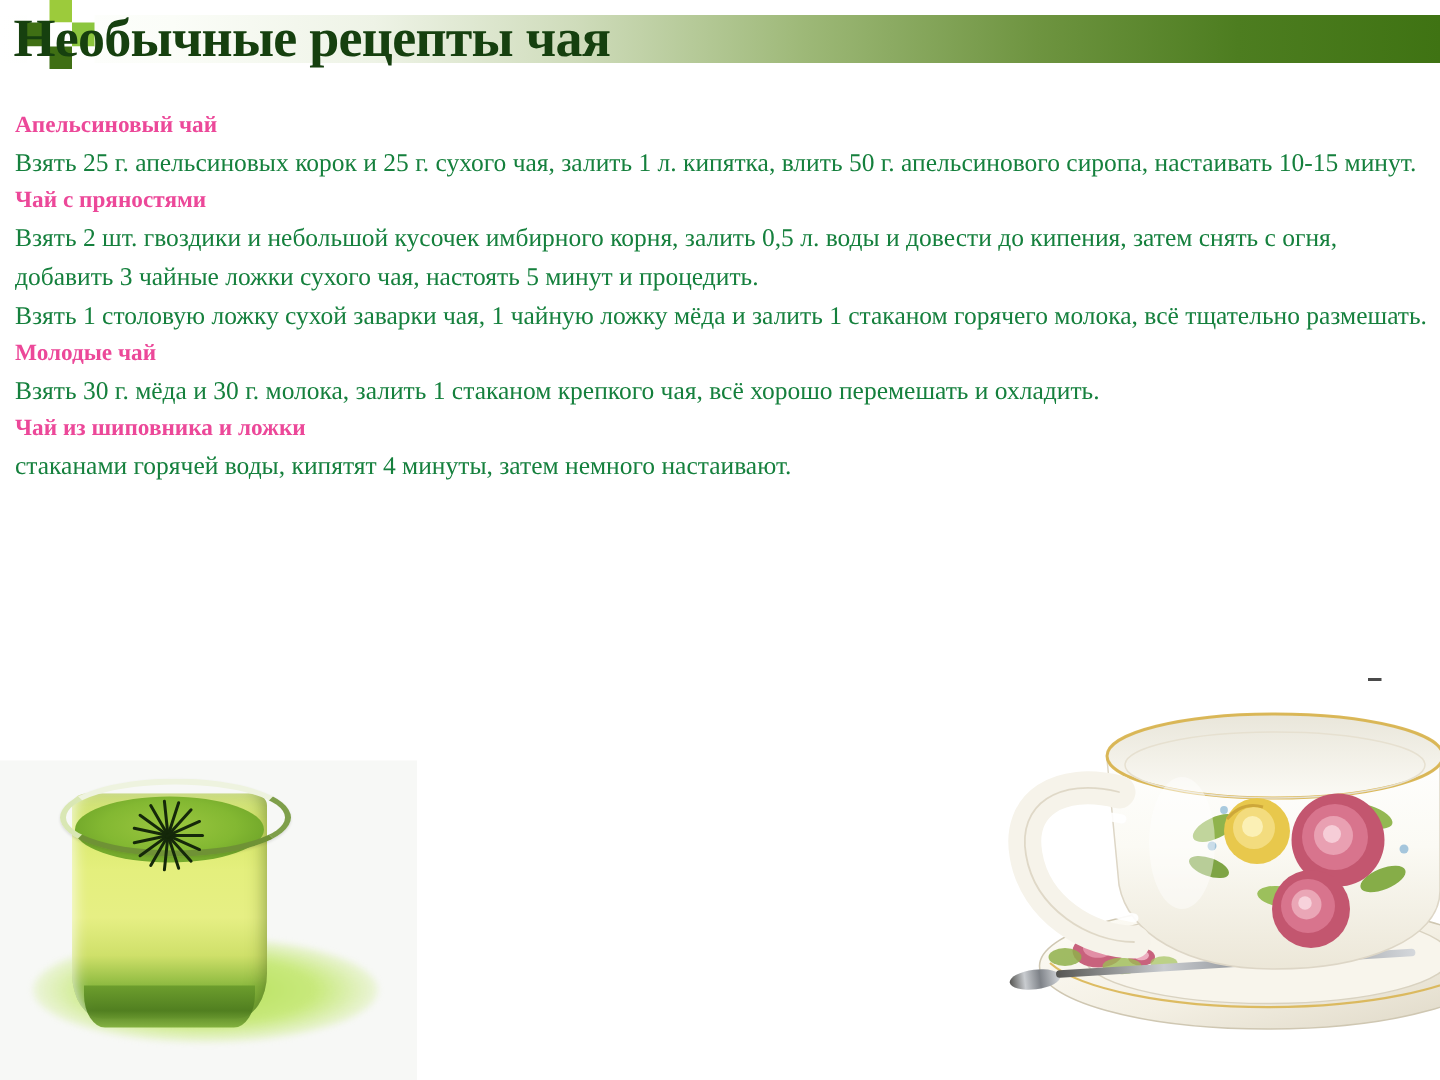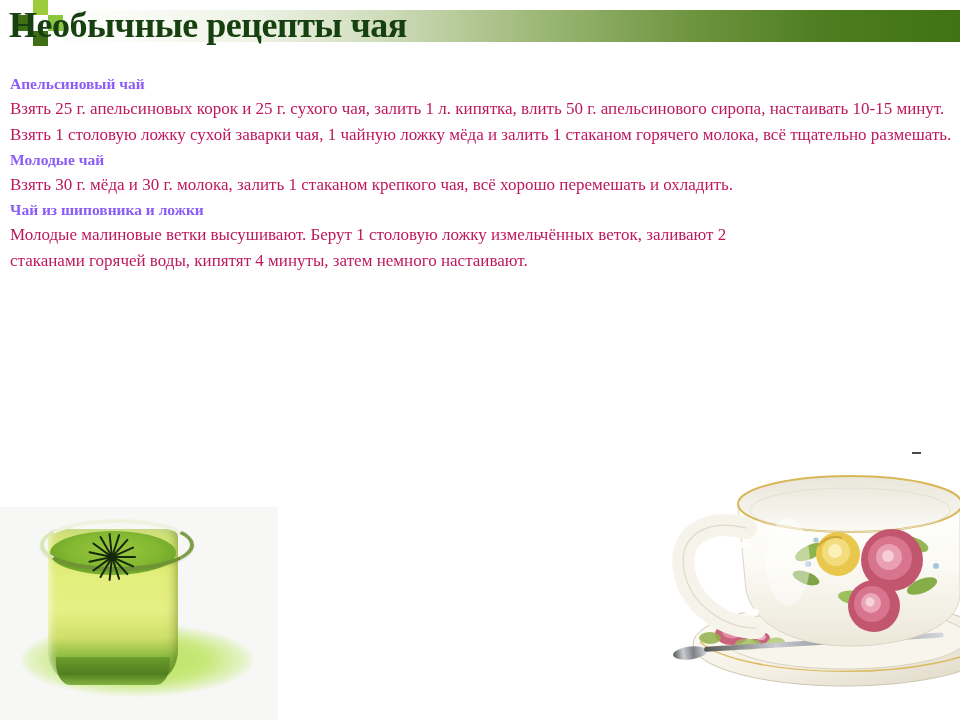--- a/index.html
+++ b/index.html
@@ -83,28 +83,28 @@
     top: 72px;
     width: 944px;
     z-index: 2;
   }
   .recipe { margin: 0 0 0 0; }
   .recipe-title {
     margin: 0;
     font-size: 15.5px;
     font-weight: bold;
     line-height: 24px;
-    color: #8b5cf6;
+    color: #ec4899;
     white-space: nowrap;
   }
   .recipe-body {
     margin: 0;
     font-size: 17px;
     line-height: 26px;
-    color: #be185d;
+    color: #15803d;
   }
   .recipe-body.clip {
     width: 735px;
     height: 26px;
     overflow: hidden;
     white-space: nowrap;
   }
   .stray-dash {
     position: absolute;
     left: 912px;
@@ -235,37 +235,38 @@
 </div>
 
 <div class="content">
 
   <div class="recipe">
     <div class="recipe-title">Апельсиновый чай</div>
     <div class="recipe-body">Взять 25 г. апельсиновых корок и 25 г. сухого чая, залить 1 л. кипятка, влить 50 г. апельсинового сиропа, настаивать 10-15 минут.</div>
   </div>
 
   <div class="recipe">
+    <div class="recipe-title">Чай с пряностями</div>
+    <div class="recipe-body">Взять 2 шт. гвоздики и небольшой кусочек имбирного корня, залить 0,5 л. воды и довести до кипения, затем снять с огня, добавить 3 чайные ложки сухого чая, настоять 5 минут и процедить.</div>
   </div>
 
   <div class="recipe">
     <div class="recipe-body">Взять 1 столовую ложку сухой заварки чая, 1 чайную ложку мёда и залить 1 стаканом горячего молока, всё тщательно размешать.</div>
   </div>
 
   <div class="recipe">
     <div class="recipe-title">Молодые чай</div>
     <div class="recipe-body">Взять 30 г. мёда и 30 г. молока, залить 1 стаканом крепкого чая, всё хорошо перемешать и охладить.</div>
   </div>
 
   <div class="recipe">
     <div class="recipe-title">Чай из шиповника и ложки</div>
   </div>
 
   <div class="recipe">
-    <div class="recipe-body clip">Молодые малиновые ветки высушивают. Берут 1 столовую ложку измельчённых веток, заливают 2</div>
     <div class="recipe-body">стаканами горячей воды, кипятят 4 минуты, затем немного настаивают.</div>
   </div>
 
 </div>
 
 <div class="stray-dash"></div>
 
 <div class="photo-glass">
   <div class="glass-shadow"></div>
   <div class="glass-body"></div>

